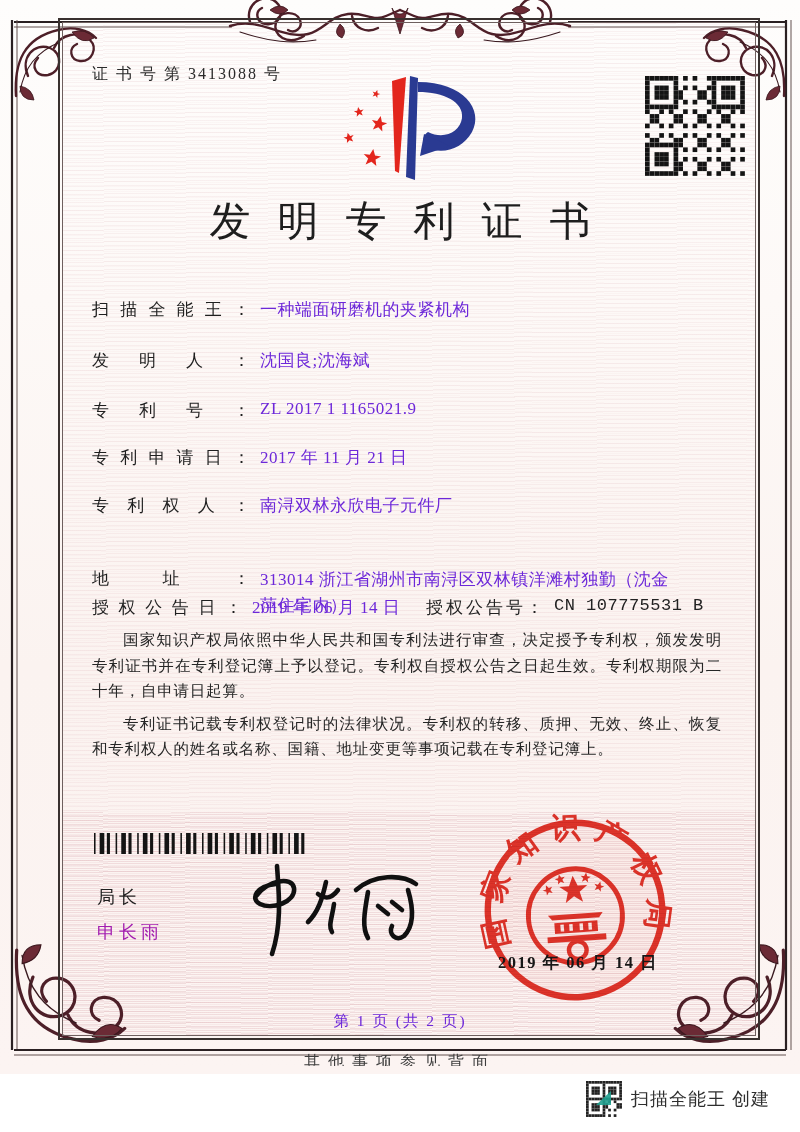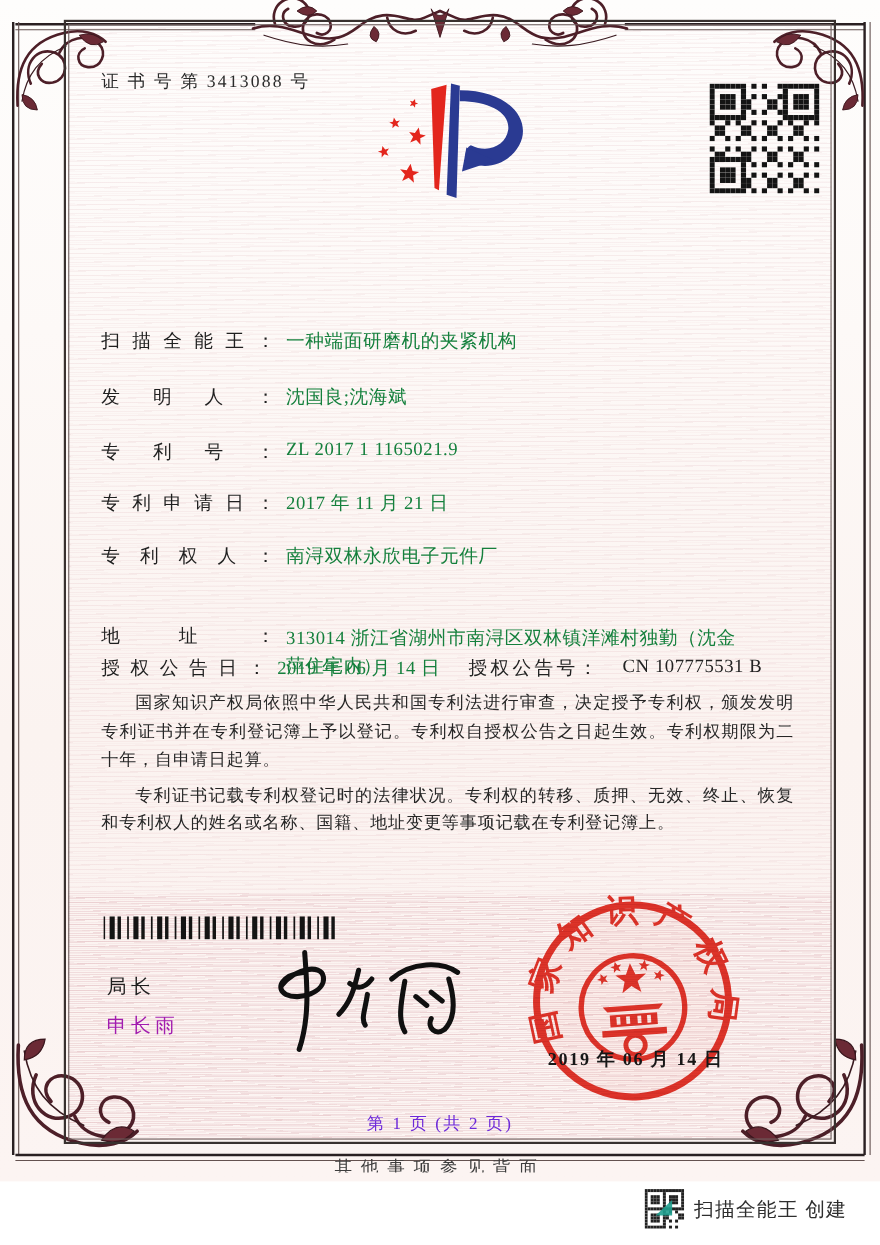--- a/index.html
+++ b/index.html
@@ -33,25 +33,25 @@
   
   .cert-number { position:absolute; left:92px; top:64px; font-size:16px; letter-spacing:2px; color:#2a2a2a; }
   .logo { position:absolute; left:332px; top:72px; }
   .qr-big { position:absolute; left:645px; top:76px; }
   .title { position:absolute; left:0; top:194px; width:800px; text-align:center;
     font-size:41px; color:#1e1e1e; letter-spacing:27px; text-indent:27px; font-weight:500; }
 
   .row { position:absolute; left:92px; display:flex; align-items:flex-start;
     font-size:17px; color:#222; }
   .row .lab { width:158px; text-align:justify; text-align-last:justify; flex:none; color:#1f1f1f; }
-  .row .val { margin-left:10px; letter-spacing:.5px; color:#15803d; }
+  .row .val { margin-left:10px; letter-spacing:.5px; color:#6d28d9; }
   .row .val.wrapv { width:424px; line-height:26px; }
   .pair2 { position:absolute; left:334px; top:0; display:flex; }
   .pair2 .lab2 { letter-spacing:3px; }
-  .pair2 .val2 { margin-left:20px; letter-spacing:.5px; }
+  .pair2 .val2 { margin-left:8px; letter-spacing:.5px;font-family:Liberation Mono, monospace; }
 
   .paras { position:absolute; left:92px; top:627px; width:630px;
     font-size:15.5px; line-height:25.5px; color:#262626; letter-spacing:.8px; text-align:justify; }
   .paras p { text-indent:2em; margin-bottom:7px; }
 
   .barcode { position:absolute; left:94px; top:833px; }
 
   .director-title { position:absolute; left:97px; top:885px; font-size:18px; letter-spacing:4px; color:#1e1e1e; }
   .director-name  { position:absolute; left:97px; top:920px; font-size:18px; letter-spacing:4px; color:#a21caf; }
   .signature { position:absolute; left:220px; top:858px; }
@@ -342,20 +342,21 @@
         <rect x="28.56" y="95.19999999999999" width="4.6648" height="4.6648"></rect>
         <rect x="38.08" y="95.19999999999999" width="4.6648" height="4.6648"></rect>
         <rect x="47.599999999999994" y="95.19999999999999" width="4.6648" height="4.6648"></rect>
         <rect x="61.879999999999995" y="95.19999999999999" width="4.6648" height="4.6648"></rect>
         <rect x="71.39999999999999" y="95.19999999999999" width="4.6648" height="4.6648"></rect>
         <rect x="85.67999999999999" y="95.19999999999999" width="4.6648" height="4.6648"></rect>
         <rect x="95.19999999999999" y="95.19999999999999" width="4.6648" height="4.6648"></rect>
       </g>
   </svg>
 
+  <div class="title">发明专利证书</div>
 
   <div class="row" style="top:298px">
     <span class="lab">扫描全能王：</span>
     <span class="val">一种端面研磨机的夹紧机构</span>
   </div>
   <div class="row" style="top:349px">
     <span class="lab">发明人：</span>
     <span class="val">沈国良;沈海斌</span>
   </div>
   <div class="row" style="top:399px">

